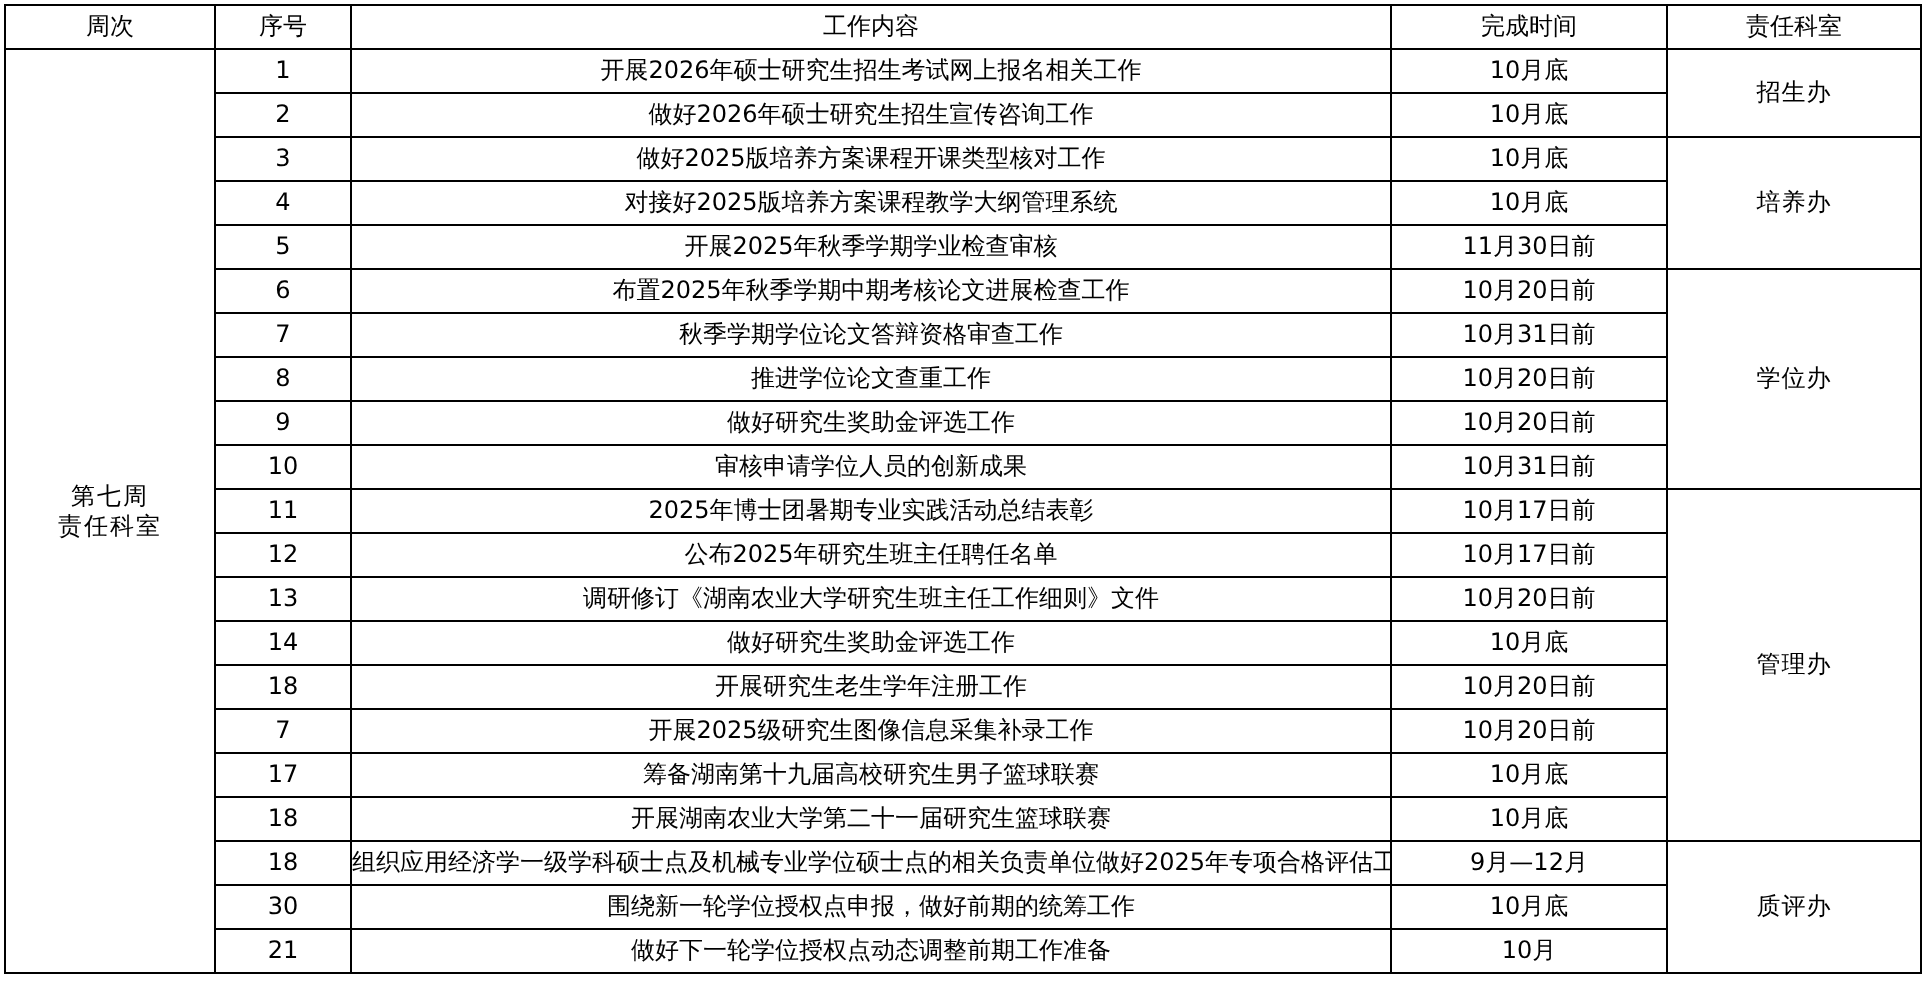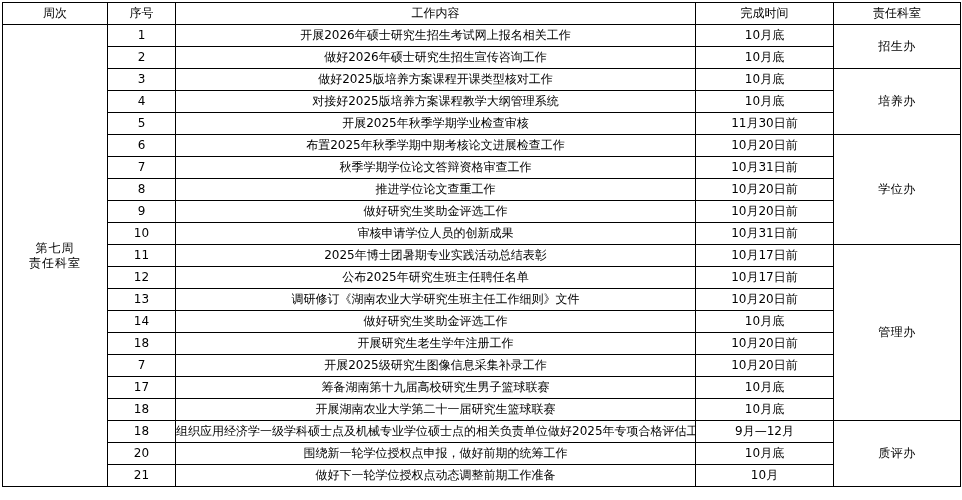--- a/index.html
+++ b/index.html
@@ -191,21 +191,21 @@
           <td class="task-cell">开展湖南农业大学第二十一届研究生篮球联赛</td>
           <td class="due-cell">10月底</td>
         </tr>
         <tr>
           <td class="seq-cell">18</td>
           <td class="task-cell">组织应用经济学一级学科硕士点及机械专业学位硕士点的相关负责单位做好2025年专项合格评估工作准备</td>
           <td class="due-cell">9月—12月</td>
           <td class="dept-cell" rowspan="3">质评办</td>
         </tr>
         <tr>
-          <td class="seq-cell">20</td>
+          <td class="seq-cell">30</td>
           <td class="task-cell">围绕新一轮学位授权点申报，做好前期的统筹工作</td>
           <td class="due-cell">10月底</td>
         </tr>
         <tr>
           <td class="seq-cell">21</td>
           <td class="task-cell">做好下一轮学位授权点动态调整前期工作准备</td>
           <td class="due-cell">10月</td>
         </tr>
       </tbody>
   </table>

